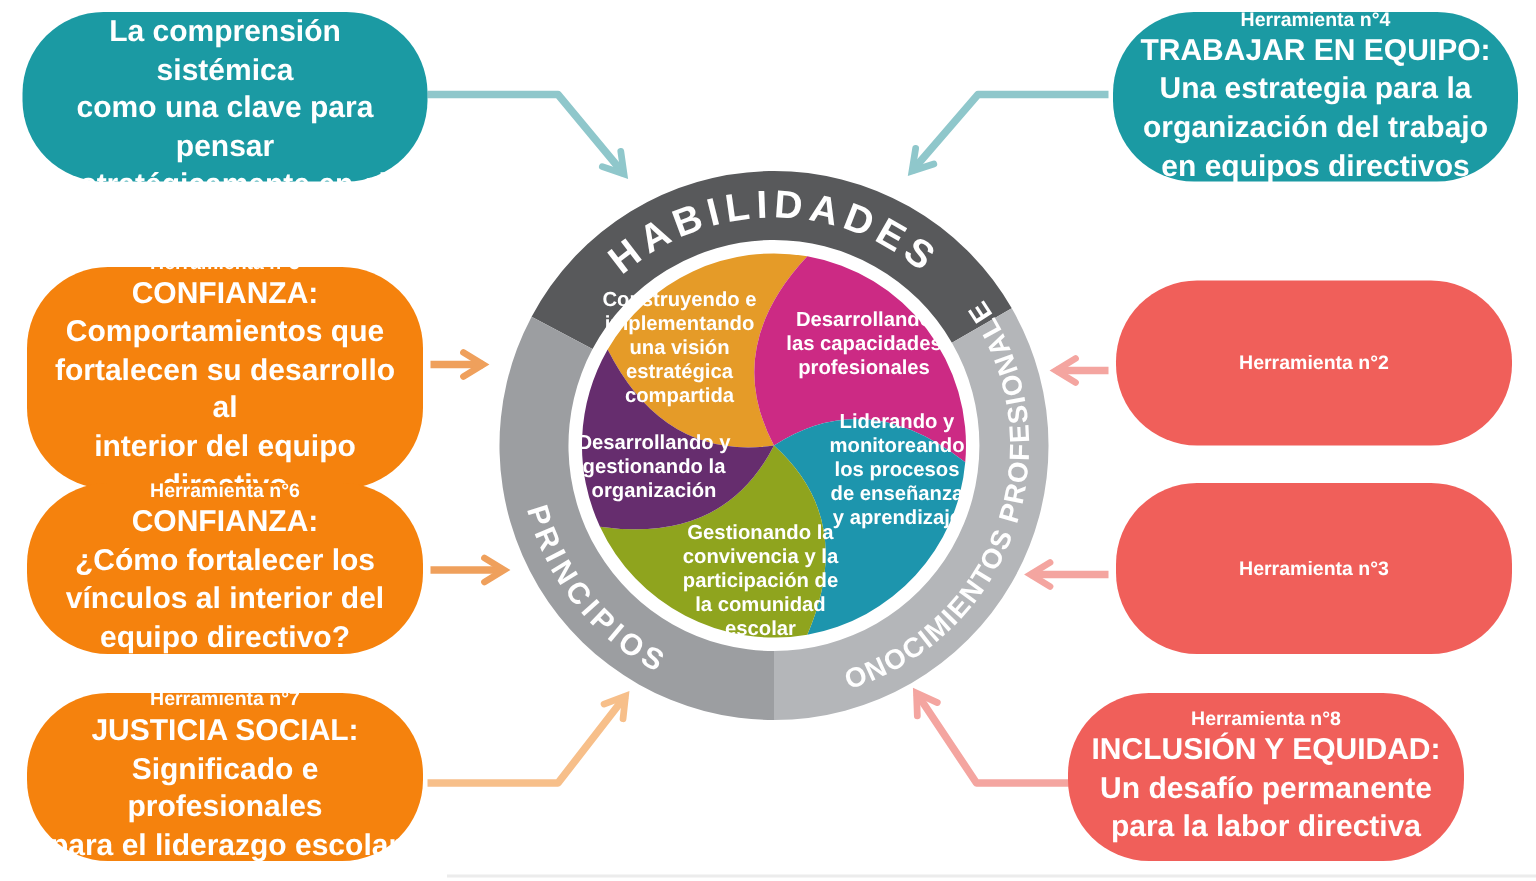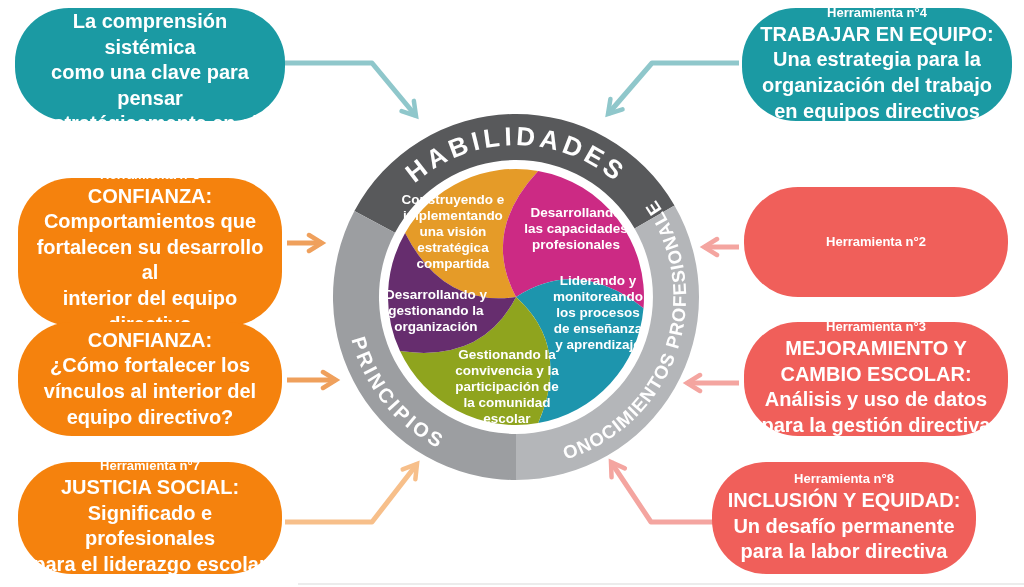--- a/index.html
+++ b/index.html
@@ -137,31 +137,28 @@
     <div class="box-title">Herramienta n°5</div>
     <div class="box-body">CONFIANZA:
 Comportamientos que
 fortalecen su desarrollo al
 interior del equipo directivo</div>
   </div>
   <div class="tool-box coral" id="box2">
     <div class="box-title">Herramienta n°2</div>
   </div>
   <div class="tool-box orange" id="box6">
+    <div class="box-title">Herramienta n°6</div>
     <div class="box-body">CONFIANZA:
 ¿Cómo fortalecer los
 vínculos al interior del
 equipo directivo?</div>
   </div>
   <div class="tool-box coral" id="box3">
     <div class="box-title">Herramienta n°3</div>
-    <div class="box-body">MEJORAMIENTO Y
-CAMBIO ESCOLAR:
-Análisis y uso de datos
-para la gestión directiva</div>
   </div>
   <div class="tool-box orange" id="box7">
     <div class="box-title">Herramienta n°7</div>
     <div class="box-body">JUSTICIA SOCIAL:
 Significado e profesionales
 para el liderazgo escolar</div>
   </div>
   <div class="tool-box coral" id="box8">
     <div class="box-title">Herramienta n°8</div>
     <div class="box-body">INCLUSIÓN Y EQUIDAD:

